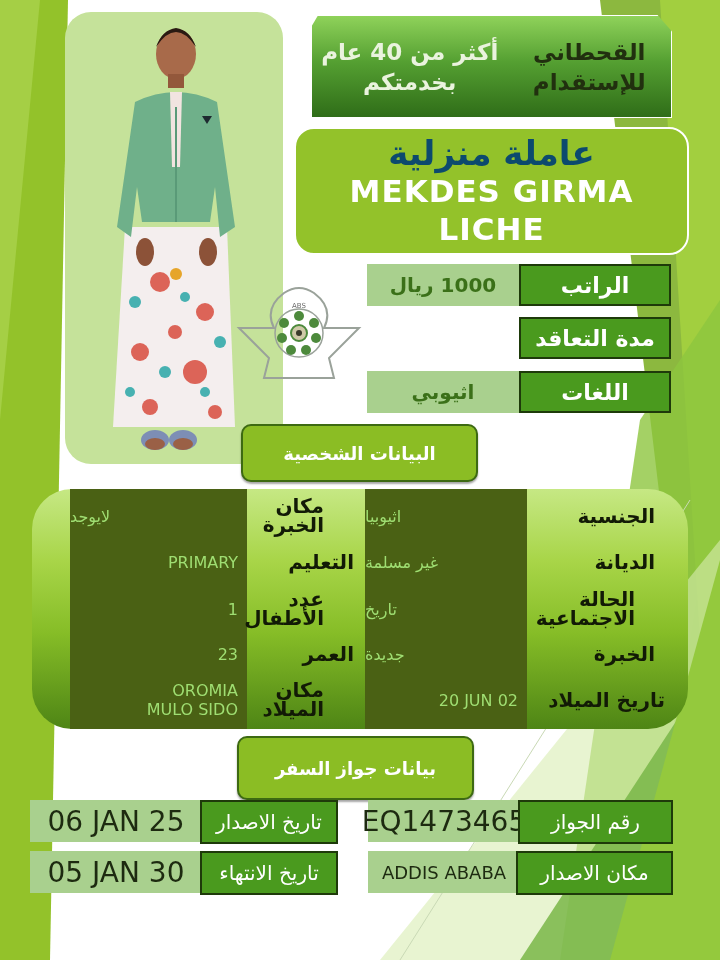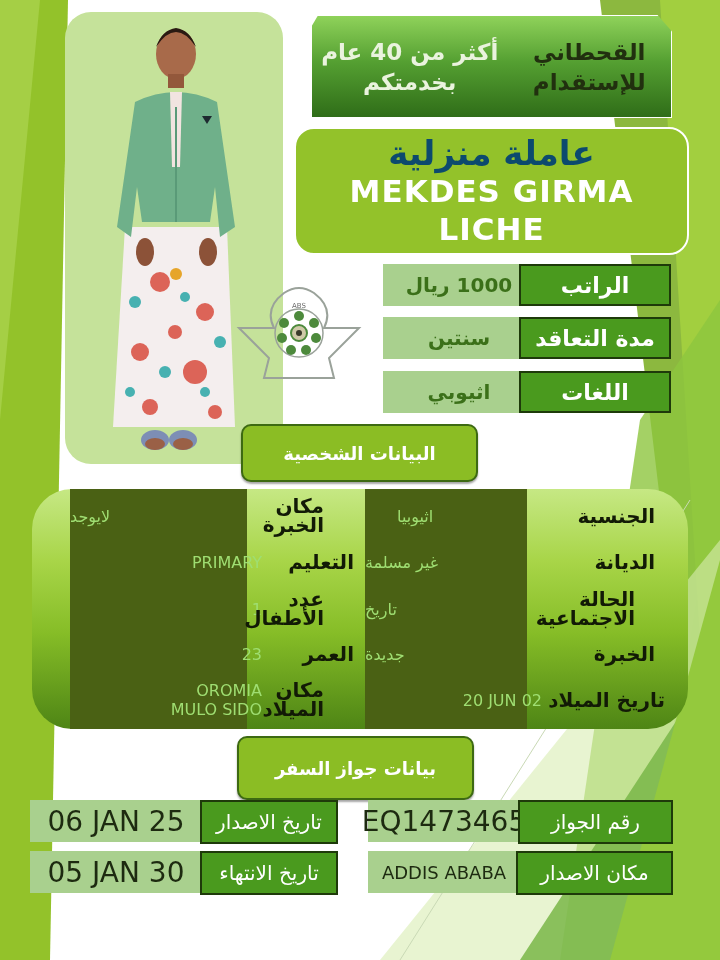--- a/index.html
+++ b/index.html
@@ -32,21 +32,21 @@
     position: absolute; left: 294px; top: 127px; width: 395px; height: 128px;
     background: #93c22a; border: 2px solid #ffffff; border-radius: 20px;
     display: flex; flex-direction: column; align-items: center; justify-content: center;
     text-align: center;
   }
   .name-box .job { color: #0c4a6e; font-weight: bold; font-size: 34px; line-height: 38px; direction: rtl; }
   .name-box .nm { color: #ffffff; font-size: 31px; line-height: 38px; font-weight: bold; letter-spacing: 1px; }
 
   .info-row { position: absolute; left: 367px; width: 304px; height: 42px; }
   .info-row .val {
-    position: absolute; left: 16px; top: 0; width: 152px; height: 42px;
+    position: absolute; left: 0; top: 0; width: 152px; height: 42px;
     background: #a9d08e; color: #3b7019; font-weight: bold; font-size: 20px;
     display: flex; align-items: center; justify-content: center; direction: rtl;
   }
   .info-row .lab {
     position: absolute; left: 152px; top: 0; width: 152px; height: 42px;
     background: #4a9a1e; border: 2px solid #1e3a0a; color: #ffffff;
     font-weight: bold; font-size: 22px;
     display: flex; align-items: center; justify-content: center; direction: rtl;
   }
 
@@ -58,21 +58,21 @@
   }
 
   .personal-panel {
     position: absolute; left: 32px; top: 489px; width: 656px; height: 240px;
     border-radius: 40px;
     background: linear-gradient(180deg, #c6e884 0%, #a8d548 30%, #86bd27 60%, #4e8515 100%);
   }
   .col-dark { position: absolute; top: 0; height: 240px; background: #4a6114; }
   .cell { position: absolute; display: flex; align-items: center; }
   .cell.val { color: #9fde72; font-size: 16px; justify-content: flex-end; text-align: right; direction: rtl; line-height: 19px; }
-  .cell.val.latin { direction: ltr; margin-left: 24px; }
+  .cell.val.latin { direction: ltr; }
   .cell.lab { color: #121a06; font-weight: bold; font-size: 20px; justify-content: flex-start; direction: rtl; line-height: 19px; }
 
   .pass-row { position: absolute; height: 42px; }
   .pass-row .val {
     position: absolute; top: 0; height: 42px; background: #a9d08e; color: #1d2a10;
     font-size: 28px; display: flex; align-items: center; justify-content: center;
   }
   .pass-row .lab {
     position: absolute; top: 0; height: 44px; background: #4a9a1e; border: 2px solid #1e3a0a;
     color: #ffffff; font-size: 20px; display: flex; align-items: center; justify-content: center; direction: rtl;
@@ -162,21 +162,20 @@
   <div class="job">عاملة منزلية</div>
   <div class="nm">MEKDES GIRMA</div>
   <div class="nm">LICHE</div>
 </div>
 
 <div class="info-row" style="top:264px;">
   <div class="val">1000 ريال</div>
   <div class="lab">الراتب</div>
 </div>
 <div class="info-row" style="top:317px;">
-  <div class="val">سنتين</div>
   <div class="lab">مدة التعاقد</div>
 </div>
 <div class="info-row" style="top:371px;padding-left:32px;">
   <div class="val">اثيوبي</div>
   <div class="lab">اللغات</div>
 </div>
 
 <div class="section-title" style="left:241px;top:424px;width:237px;height:58px;">البيانات الشخصية</div>
 
 <div class="personal-panel">
@@ -191,21 +190,21 @@
 
   <div class="cell val latin" style="left:38px;top:97px;width:168px;height:46px;">1</div>
   <div class="cell lab" style="left:222px;top:97px;width:70px;height:46px;">عدد الأطفال</div>
 
   <div class="cell val latin" style="left:38px;top:148px;width:168px;height:34px;">23</div>
   <div class="cell lab" style="left:222px;top:148px;width:100px;height:34px;">العمر</div>
 
   <div class="cell val latin" style="left:90px;top:188px;width:116px;height:46px;">OROMIA MULO SIDO</div>
   <div class="cell lab" style="left:222px;top:188px;width:70px;height:46px;">مكان الميلاد</div>
 
-  <div class="cell val" style="left:333px;top:8px;width:153px;height:38px;padding-left:32px;">اثيوبيا</div>
+  <div class="cell val" style="left:333px;top:8px;width:153px;height:38px;">اثيوبيا</div>
   <div class="cell lab" style="left:503px;top:8px;width:120px;height:38px;">الجنسية</div>
 
   <div class="cell val" style="left:333px;top:55px;width:153px;height:36px;">غير مسلمة</div>
   <div class="cell lab" style="left:503px;top:55px;width:120px;height:36px;">الديانة</div>
 
   <div class="cell val" style="left:333px;top:97px;width:153px;height:46px;">تاريخ</div>
   <div class="cell lab" style="left:503px;top:97px;width:100px;height:46px;">الحالة الاجتماعية</div>
 
   <div class="cell val" style="left:333px;top:148px;width:153px;height:34px;">جديدة</div>
   <div class="cell lab" style="left:503px;top:148px;width:120px;height:34px;">الخبرة</div>

